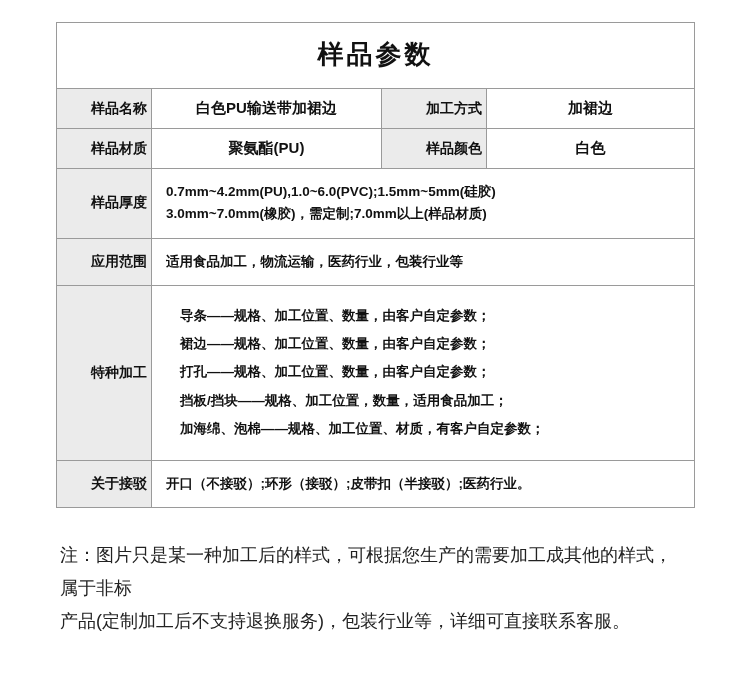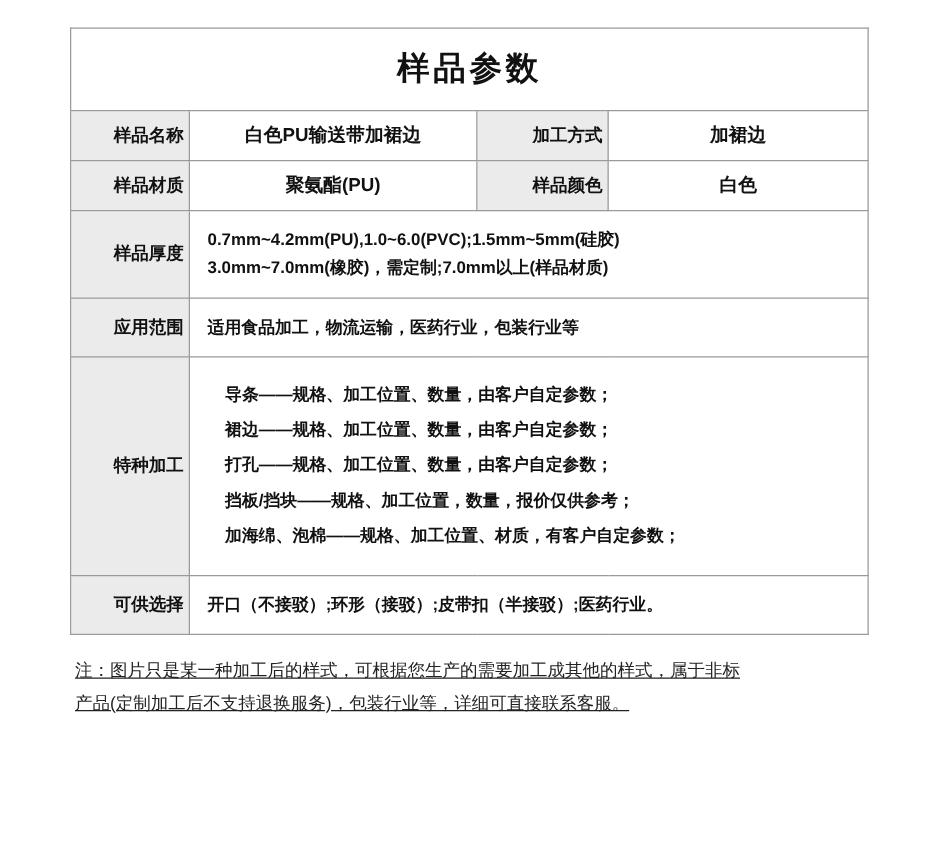--- a/index.html
+++ b/index.html
@@ -74,27 +74,26 @@
     font-weight: bold;
     color: #111;
     padding: 16px 14px 16px 28px !important;
     line-height: 2.1;
     margin-top: 28px;
   }
   .special-cell div {
     white-space: nowrap;
   }
   .note {
-    margin-top: 16px;
+    margin-top: 31px;
     width: 620px;
-    font-size: 14px;
+    font-size: 18px;
     line-height: 1.85;
     color: #222;
     padding-left: 4px;
-    text-decoration: underline;
   }
   .multiline > div {
     white-space: nowrap;
   }
 </style>
 </head>
 <body>
 
 <div class="page">
 
@@ -131,26 +130,26 @@
       <tr class="thick-row">
         <td class="label-cell">应用范围</td>
         <td colspan="3" class="value-cell-left">适用食品加工，物流运输，医药行业，包装行业等</td>
       </tr>
       <tr>
         <td class="label-cell">特种加工</td>
         <td colspan="3" class="special-cell">
           <div>导条——规格、加工位置、数量，由客户自定参数；</div>
           <div>裙边——规格、加工位置、数量，由客户自定参数；</div>
           <div>打孔——规格、加工位置、数量，由客户自定参数；</div>
-          <div>挡板/挡块——规格、加工位置，数量，报价仅供参考；</div>
+          <div>挡板/挡块——规格、加工位置，数量，适用食品加工；</div>
           <div>加海绵、泡棉——规格、加工位置、材质，有客户自定参数；</div>
         </td>
       </tr>
       <tr class="thick-row">
-        <td class="label-cell">可供选择</td>
+        <td class="label-cell">关于接驳</td>
         <td colspan="3" class="value-cell-left">开口（不接驳）;环形（接驳）;皮带扣（半接驳）;医药行业。</td>
       </tr>
     </tbody>
   </table>
 
   <div class="note">
     <div>注：图片只是某一种加工后的样式，可根据您生产的需要加工成其他的样式，属于非标</div>
     <div>产品(定制加工后不支持退换服务)，包装行业等，详细可直接联系客服。</div>
   </div>
 

